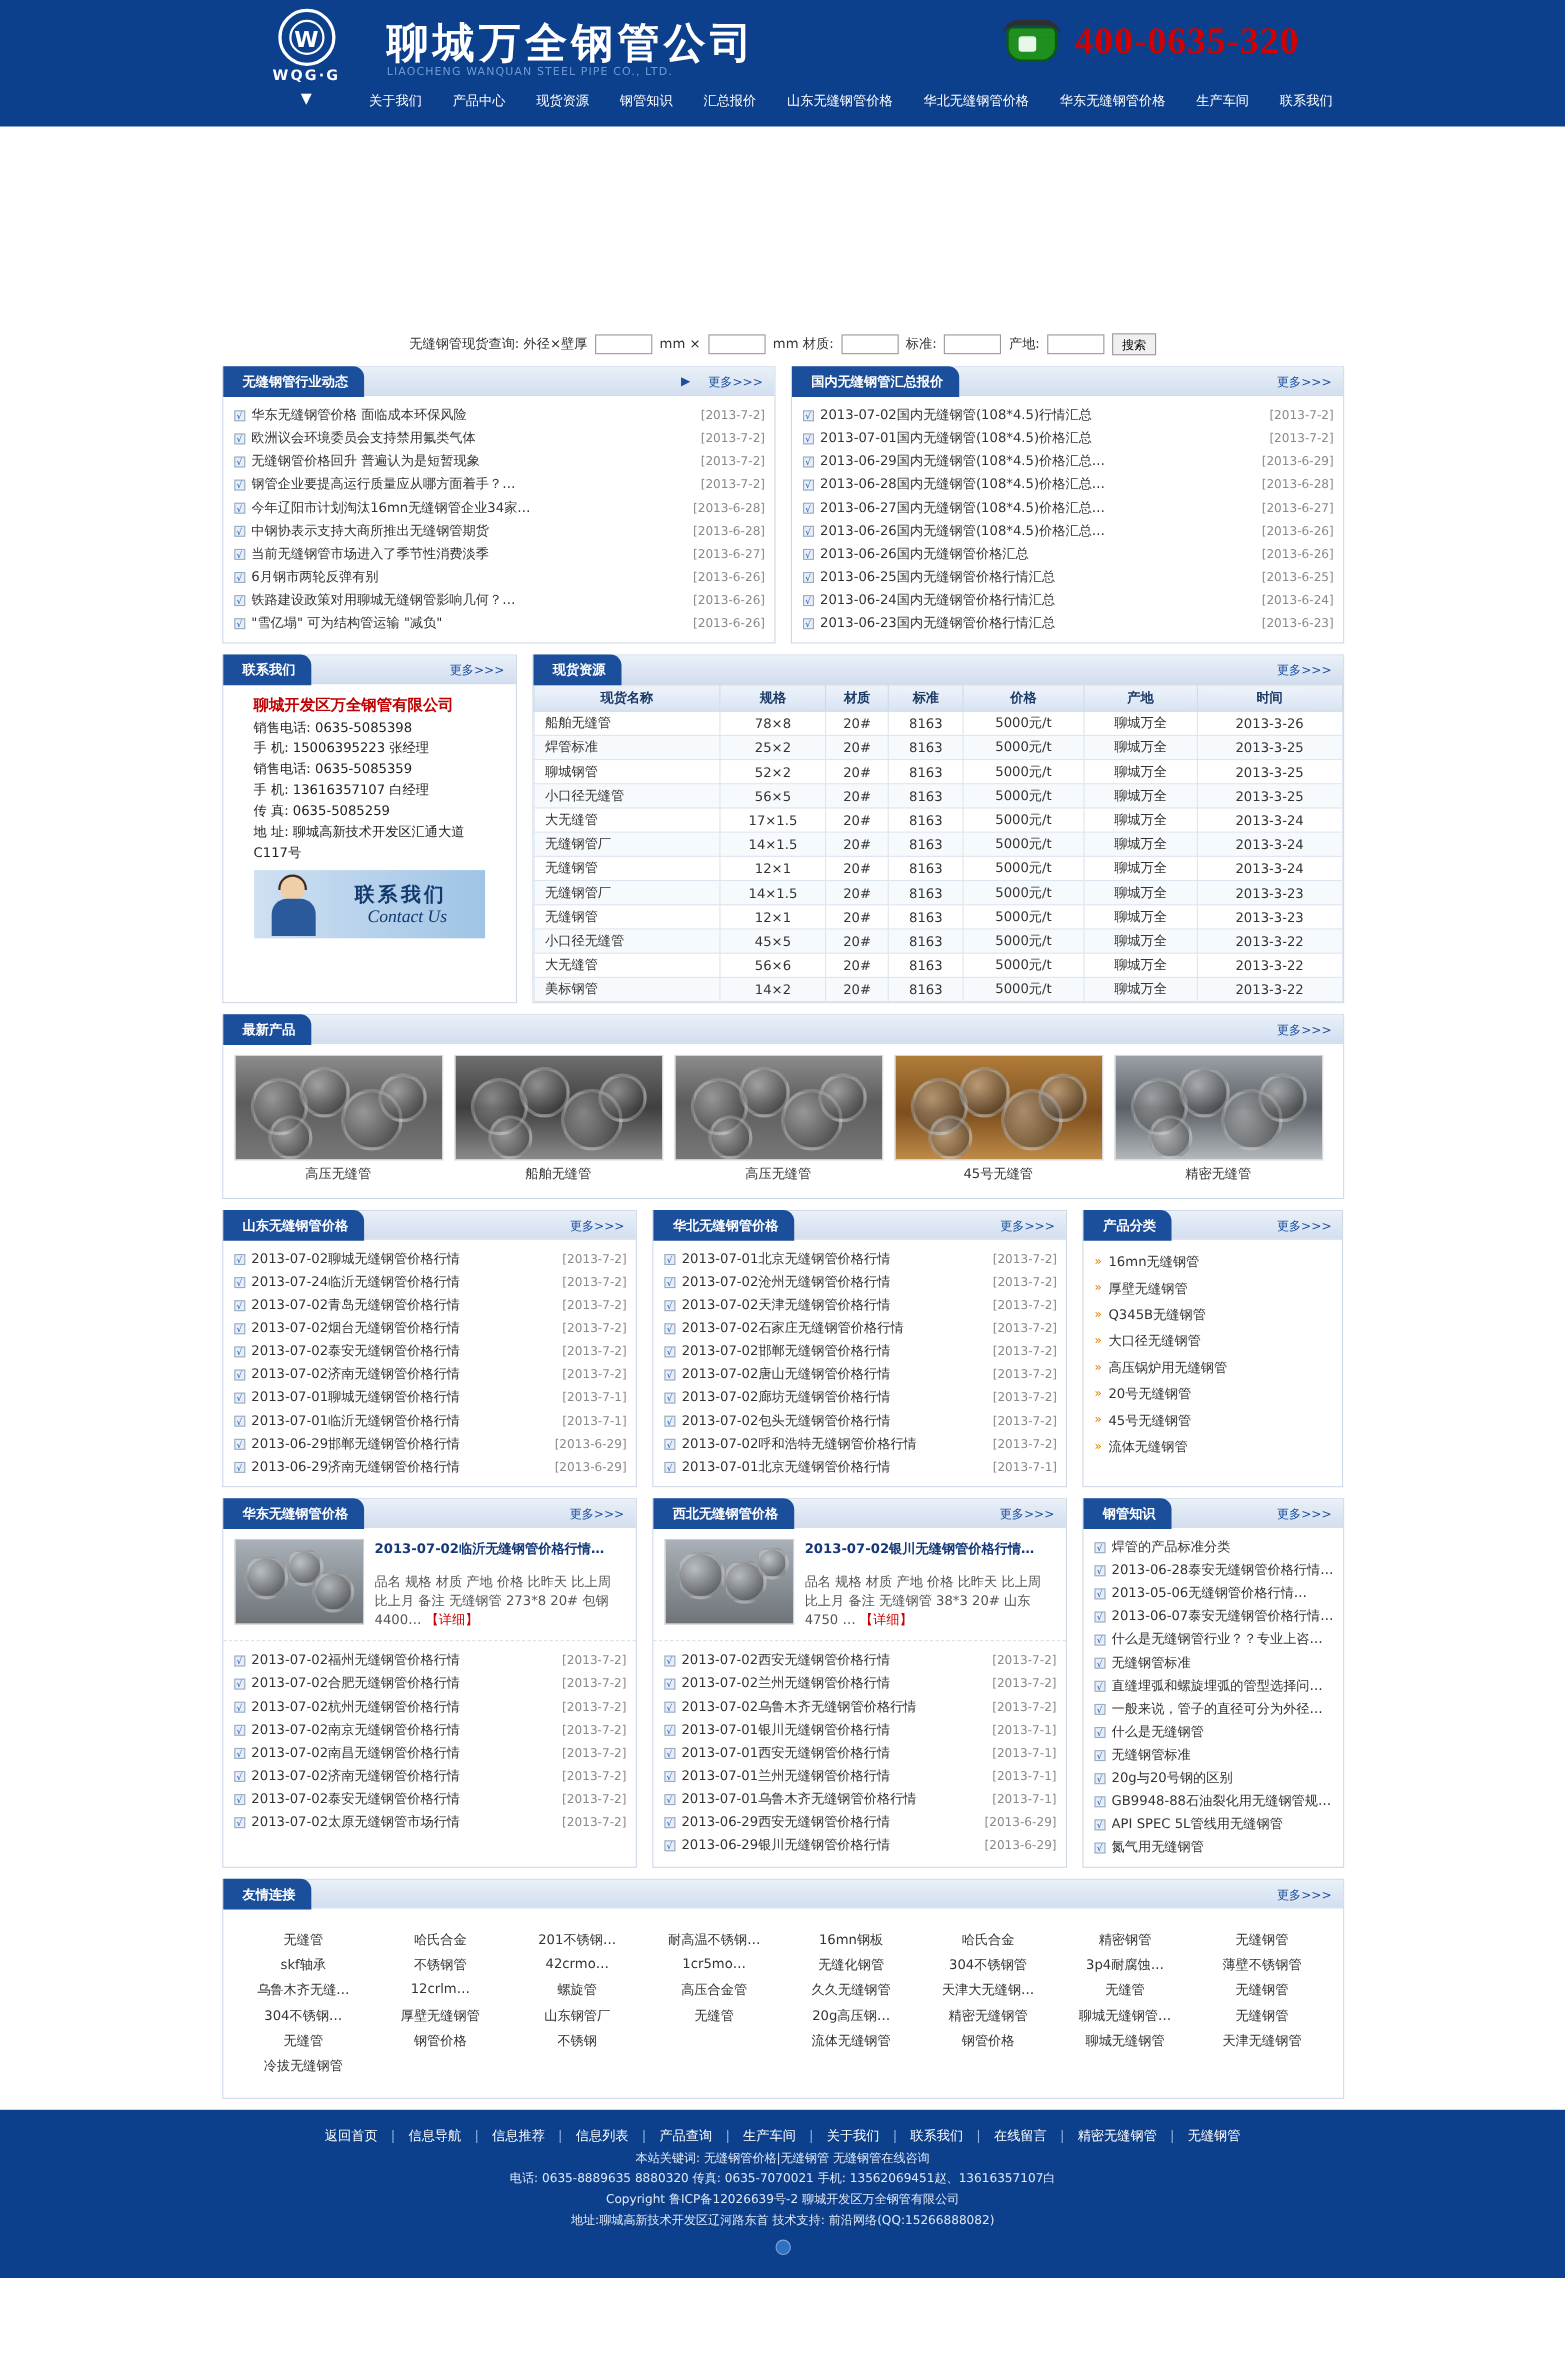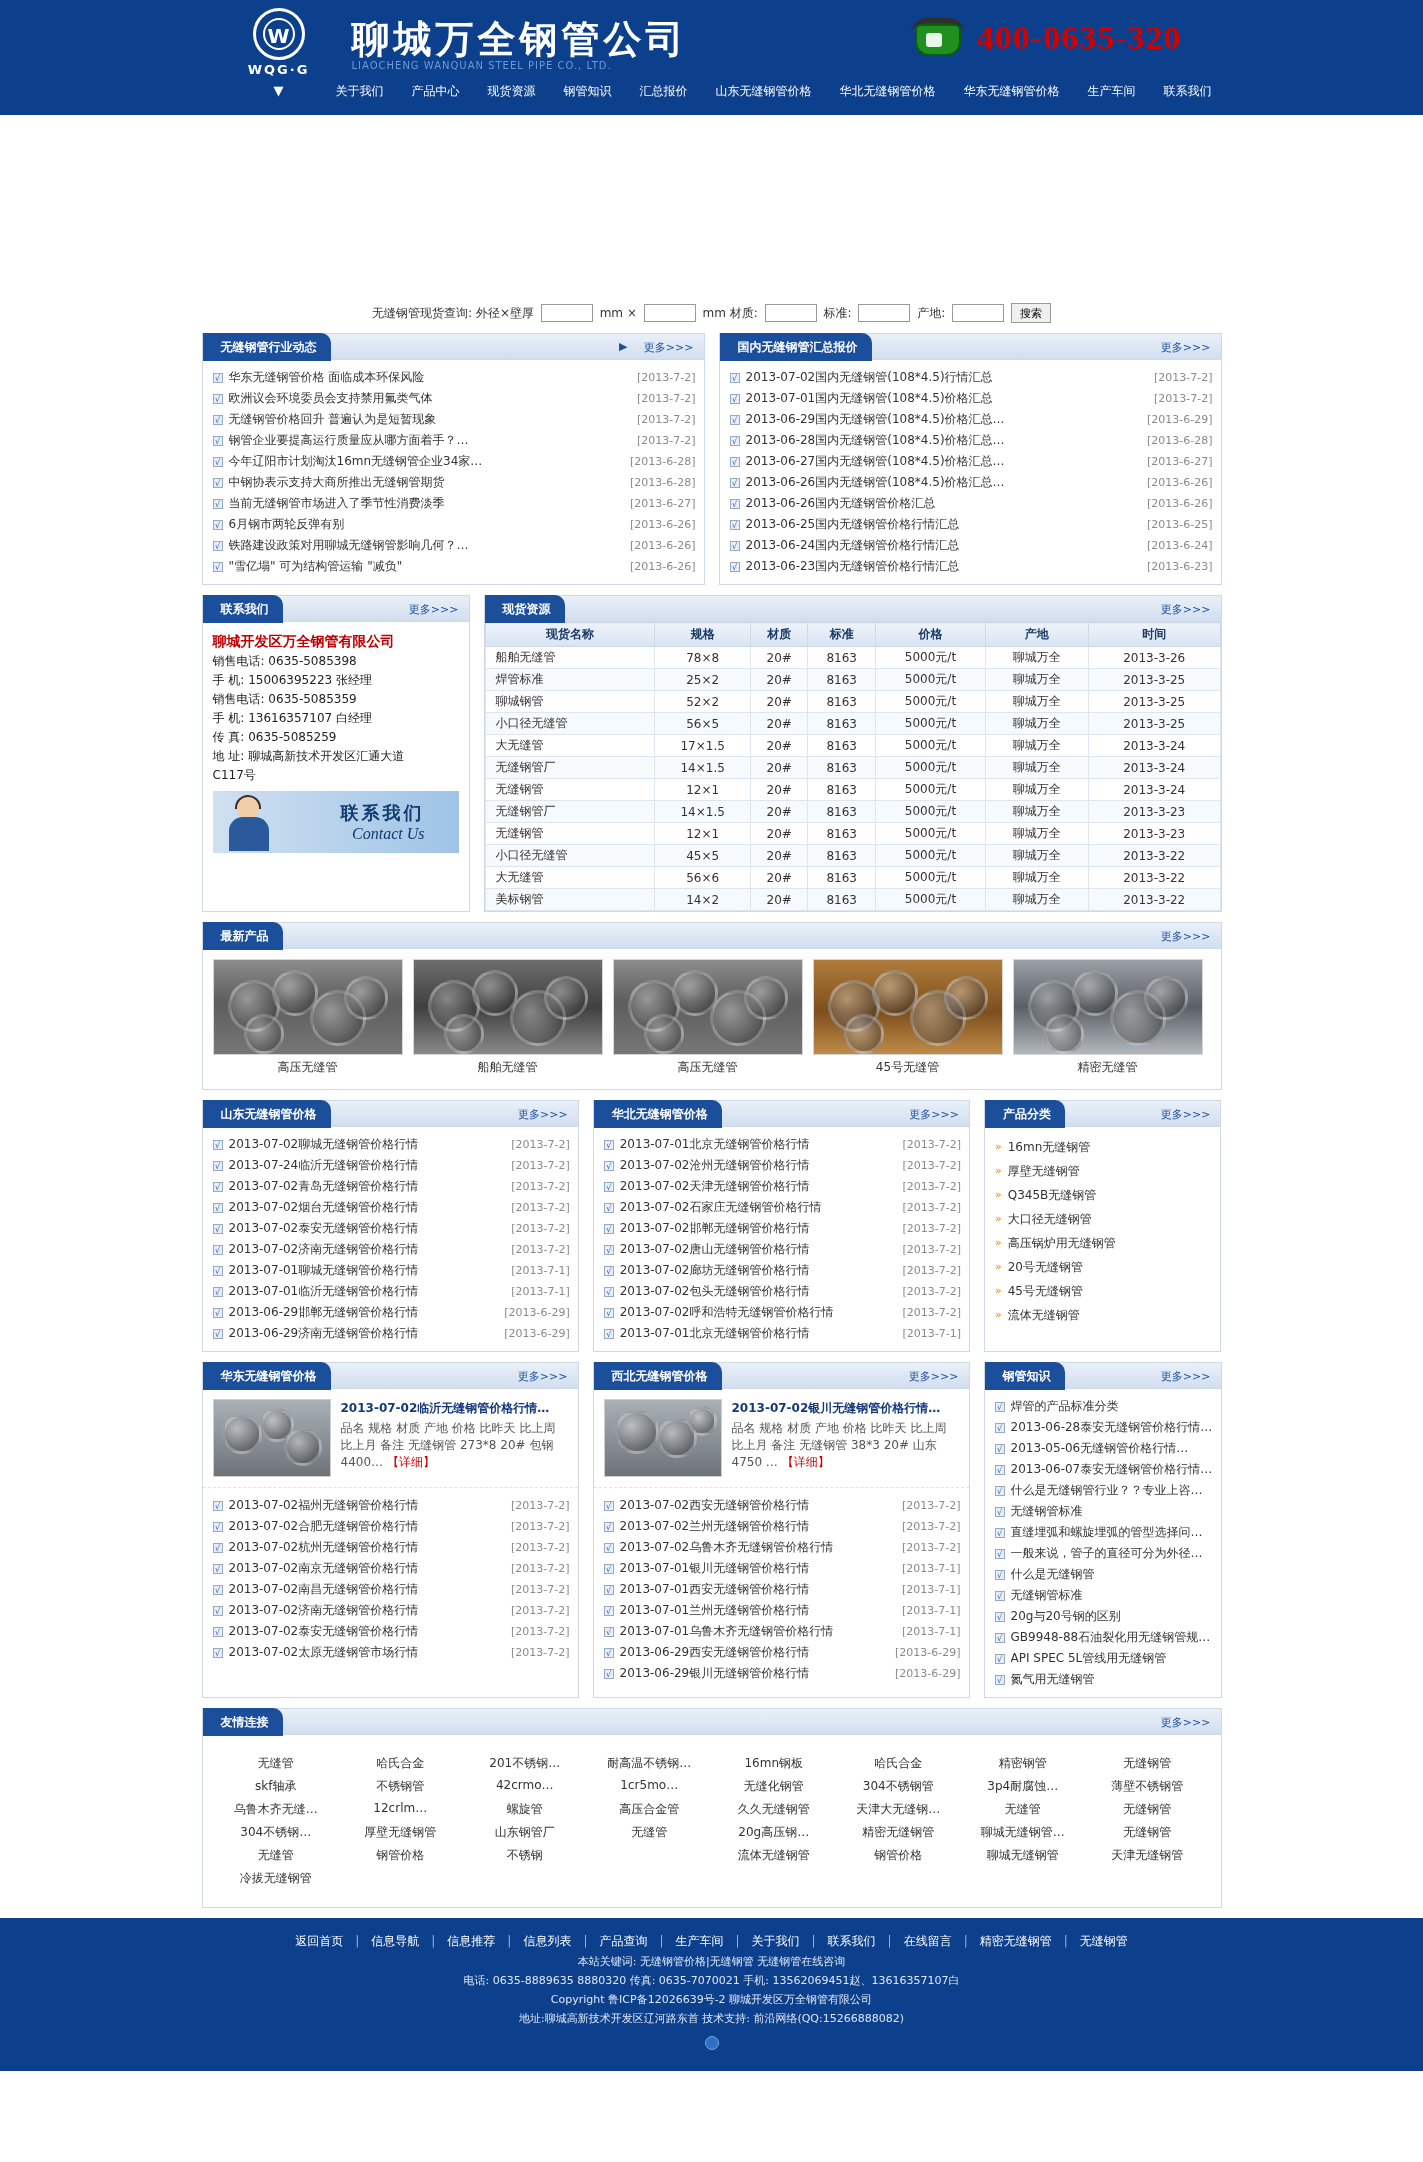--- a/index.html
+++ b/index.html
@@ -65,21 +65,21 @@
   ul.newslist { list-style:none; margin:0; padding:7px 8px 7px 10px; }
   ul.newslist li { display:flex; align-items:center; line-height:21px; font-size:12px; color:#333; }
   ul.newslist li .bullet {
     width:10px; height:10px; border:1px solid #9ab; background:#e7eefa; color:#2a66b8;
     font-size:8px; line-height:9px; text-align:center; margin-right:6px; flex:none;
   }
   ul.newslist li .txt { flex:1; overflow:hidden; white-space:nowrap; text-overflow:ellipsis; cursor:pointer; }
   ul.newslist li .date { color:#8a8a8a; font-size:11px; margin-left:6px; flex:none; }
 
   
-  .contact-body { padding:8px 10px 6px; }
+  .contact-body { padding:8px 28px 6px; }
   .contact-title { color:#c00000; font-weight:bold; font-size:14px; line-height:22px; }
   .contact-line { font-size:12px; line-height:19px; color:#222; }
   .contact-img { margin-top:6px; width:100%; height:62px; background:linear-gradient(90deg,#cfe0f1,#9fc4e6); position:relative; overflow:hidden; }
   .ci-person { position:absolute; left:14px; top:6px; width:44px; height:54px; }
   .ci-head { position:absolute; left:10px; top:0; width:22px; height:22px; border-radius:50%; background:#f0cfa8; }
   .ci-hair { position:absolute; left:8px; top:-2px; width:26px; height:14px; border-radius:13px 13px 0 0; background:#3a2a20; }
   .ci-body { position:absolute; left:2px; top:20px; width:40px; height:34px; border-radius:14px 14px 0 0; background:#2a5a9c; }
   .ci-text1 { position:absolute; right:34px; top:10px; font-size:18px; font-weight:bold; color:#123a6e; letter-spacing:3px; }
   .ci-text2 { position:absolute; right:34px; top:34px; font-size:16px; font-style:italic; color:#123a6e; font-family:"Liberation Serif",serif; }
 
@@ -111,21 +111,21 @@
   
   ul.catlist { list-style:none; margin:0; padding:8px 10px; }
   ul.catlist li { line-height:24px; font-size:12px; display:flex; align-items:center; cursor:pointer; }
   ul.catlist li .dot { color:#e08a00; margin-right:6px; font-size:11px; }
 
   
   .feat { display:flex; padding:10px; gap:10px; border-bottom:1px dashed #dbe3ee; }
   .feat-img { width:118px; height:78px; flex:none; border:1px solid #cfcfcf; position:relative; overflow:hidden; background:linear-gradient(180deg,#a9b0b7,#6d7379); }
   .feat-body { flex:1; overflow:hidden; }
   .feat-title { font-weight:bold; font-size:12px; color:#14387a; line-height:18px; cursor:pointer; }
-  .feat-desc { font-size:12px; color:#555; line-height:17px; margin-top:3px; }
+  .feat-desc { font-size:12px; color:#555; line-height:17px; margin-top:13px; }
   .feat-more { color:#c00; cursor:pointer; }
 
   
   .links-body { padding:20px 14px; }
   .links-grid { display:grid; grid-template-columns:repeat(8,1fr); row-gap:6px; column-gap:6px; font-size:12px; }
   .links-grid span { text-align:center; color:#333; cursor:pointer; white-space:nowrap; overflow:hidden; text-overflow:ellipsis; }
 
   
   .footer { background:#0c3f8c; color:#fff; padding:12px 0 18px; margin-top:10px; }
   .footer .fnav { text-align:center; font-size:12px; line-height:22px; }

